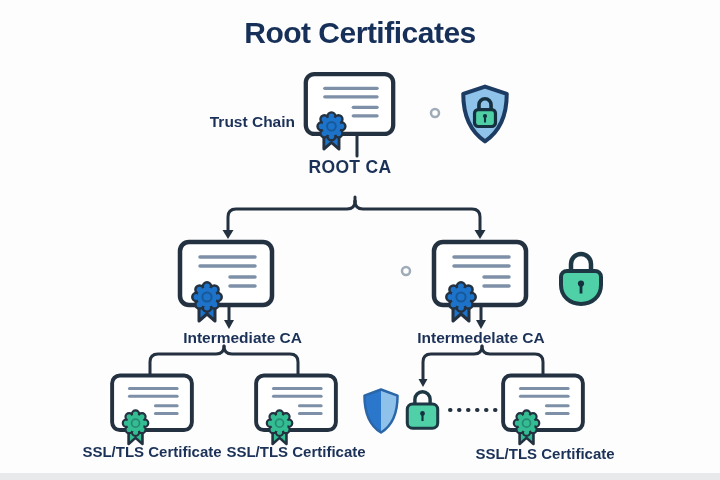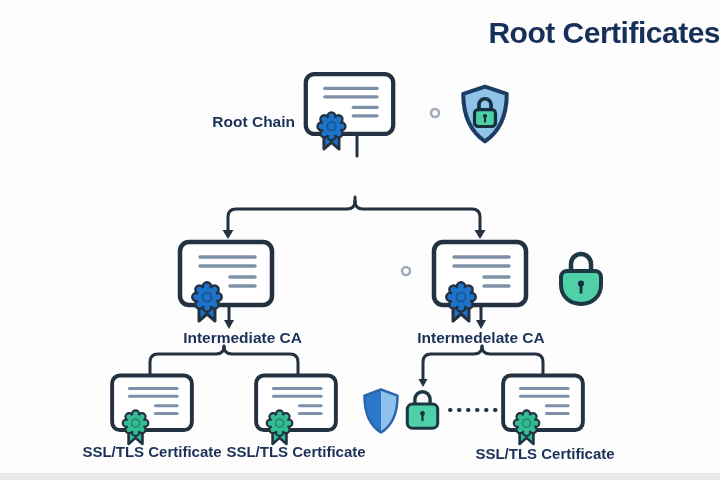--- a/index.html
+++ b/index.html
@@ -5,21 +5,21 @@
   html,body{margin:0;padding:0;}
   body{
     width:720px;height:480px;position:relative;overflow:hidden;
     background:#fdfdfd;
     font-family:"Liberation Sans","DejaVu Sans",sans-serif;
     color:#17335c;
   }
   .abs{position:absolute;}
   .lbl{font-weight:bold;color:#1b3157;text-align:center;}
   #title{
-    left:0;top:16px;width:720px;text-align:right;
+    left:0;top:16px;width:720px;text-align:center;
     font-size:30px;font-weight:bold;letter-spacing:-0.5px;color:#16305a;
   }
   #trust-chain{left:180px;top:113px;width:115px;text-align:right;font-size:15.5px;}
   #root-ca-label{left:270px;top:157px;width:160px;font-size:17.5px;line-height:20px;letter-spacing:0.3px;}
   #interm-left-label{left:142px;top:329px;width:160px;font-size:15.5px;text-align:right;}
   #interm-right-label{left:401px;top:329px;width:160px;font-size:15.5px;}
   #ssl-left-label{left:72px;top:443px;width:160px;font-size:15px;}
   #ssl-mid-label{left:216px;top:443px;width:160px;font-size:15px;}
   #ssl-right-label{left:463px;top:445px;width:164px;font-size:15px;}
   .cert-blue{color:#1d73c9;}
@@ -114,31 +114,32 @@
     <polygon points="476,320 486,320 481,329"></polygon>
     <polygon points="418.5,379 427.5,379 423,387"></polygon>
   </g>
 
   <circle cx="435" cy="113" r="4" fill="#ffffff" stroke="#9fabb9" stroke-width="2.5"></circle>
   <circle cx="406" cy="271" r="4" fill="#ffffff" stroke="#9fabb9" stroke-width="2.5"></circle>
 </svg>
 
 <div id="title" class="abs lbl">Root Certificates</div>
 
-<div id="trust-chain" class="abs lbl">Root Chain</div>
+<div id="trust-chain" class="abs lbl">Trust Chain</div>
 
 <svg class="abs cert-blue" style="left:302px;top:70px" width="95" height="86">
     <use href="#sym-cert"></use>
   </svg>
 
 <svg class="abs" style="left:456px;top:82px" width="58" height="64">
     <use href="#sym-shield-lock"></use>
   </svg>
 
 <div id="root-ca-label" class="abs lbl">
+  <div>ROOT CA</div>
 </div>
 
 <svg class="abs cert-blue" style="left:176px;top:238px" width="100" height="90">
     <use href="#sym-cert"></use>
   </svg>
 <svg class="abs cert-blue" style="left:430px;top:238px" width="100" height="90">
     <use href="#sym-cert"></use>
   </svg>
 
 <svg class="abs" style="left:558px;top:250px" width="46" height="58">

